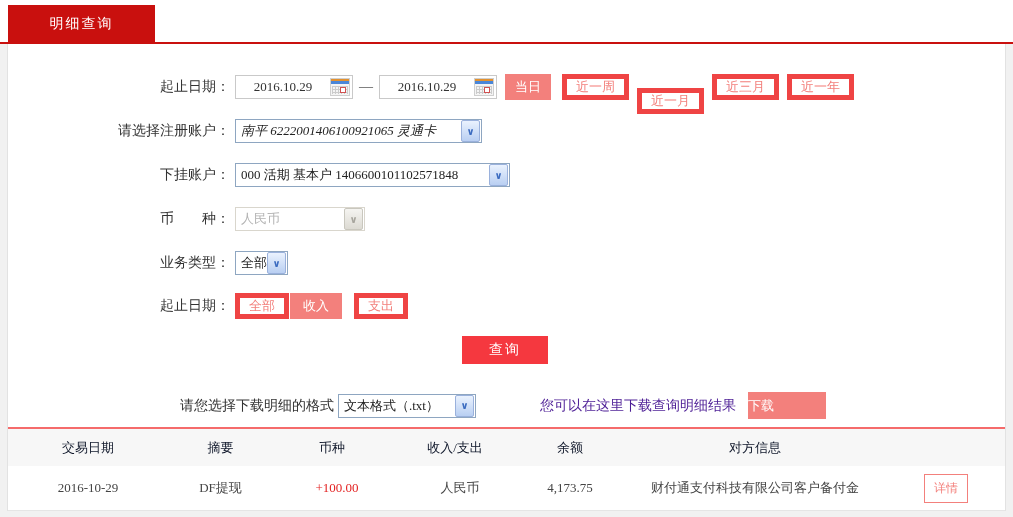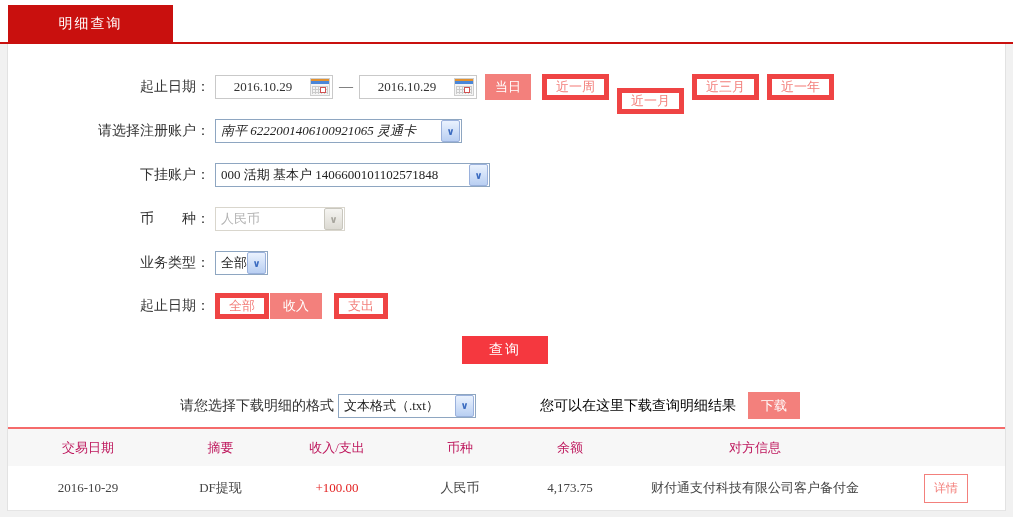--- a/index.html
+++ b/index.html
@@ -6,29 +6,29 @@
   body{
     width:1013px;height:517px;
     font-family:"Liberation Serif","DejaVu Serif",serif;
     background:#f1f1f1;
   }
   .page{position:relative;width:1013px;height:517px;background:#f1f1f1;overflow:hidden;}
 
   
   .tabbar{position:absolute;top:0;left:0;width:1013px;height:44px;background:#fff;
     border-bottom:2px solid #c9100e;box-sizing:border-box;}
-  .tab{position:absolute;left:8px;top:5px;width:165px;height:37px;background:#c9100e;
+  .tab{position:absolute;left:8px;top:5px;width:147px;height:37px;background:#c9100e;
     color:#fff;font-size:14px;text-align:center;line-height:37px;cursor:pointer;letter-spacing:2px;}
 
   
   .content{position:absolute;top:44px;left:7px;width:999px;height:467px;background:#fff;
     border-left:1px solid #e2e2e2;border-right:1px solid #e2e2e2;box-sizing:border-box;}
 
   .form-row{position:absolute;left:0;right:0;height:26px;display:flex;align-items:center;}
-  .form-label{width:202px;text-align:right;font-size:14px;color:#333;flex:none;white-space:pre;}
+  .form-label{width:202px;text-align:right;font-size:14px;color:#333;flex:none;white-space:pre;padding-left:20px;}
 
   
   .date-box{width:118px;height:24px;border:1px solid #c9c9c9;display:flex;align-items:center;
     box-sizing:border-box;background:#fff;margin-left:5px;cursor:text;}
   .date-text{flex:1;text-align:center;font-size:13px;color:#333;}
   .cal-icon{width:20px;height:18px;margin-right:2px;position:relative;flex:none;cursor:pointer;
     background:#f4f4f4;border:1px solid #cfcfcf;box-sizing:border-box;}
   .cal-top{position:absolute;top:0;left:0;right:0;height:2px;background:#e2912f;}
   .cal-bar{position:absolute;top:2px;left:0;right:0;height:3px;background:#4a86d8;}
   .cal-grid{position:absolute;top:7px;left:1px;right:1px;bottom:1px;
@@ -55,29 +55,29 @@
   .sel.disabled .sel-text{color:#b3b3b3;}
   .sel.disabled .sel-arrow{background:linear-gradient(#f5f4f1,#dcdad3);border-color:#c9c7be;color:#a7a59d;}
 
   .query-btn{position:absolute;top:292px;left:454px;width:86px;height:28px;background:#f5383f;
     color:#fff;font-size:14px;text-align:center;line-height:28px;cursor:pointer;letter-spacing:2px;}
 
   
   .dl-row{position:absolute;top:348px;left:0;right:0;height:27px;display:flex;align-items:center;}
   .dl-label{margin-left:172px;font-size:14px;color:#333;flex:none;}
   .dl-select{width:138px;margin-left:4px;}
-  .dl-hint{margin-left:64px;font-size:14px;color:#000000;flex:none;}
-  .dl-btn{margin-left:12px;width:52px;height:27px;background:#f3807c;color:#fff;font-size:13px;
-    text-align:center;line-height:27px;cursor:pointer;flex:none;}
+  .dl-hint{margin-left:64px;font-size:14px;color:#4c1d95;flex:none;}
+  .dl-btn{margin-left:12px;width:78px;height:27px;background:#f3807c;color:#fff;font-size:13px;
+    line-height:27px;cursor:pointer;flex:none;}
 
   .divider{position:absolute;top:383px;left:0;right:0;height:2px;background:#f56b6b;}
 
   
   .thead{position:absolute;top:385px;left:0;right:0;height:37px;background:#f7f7f7;display:flex;
-    align-items:center;color:#be185d;font-size:13px;}
+    align-items:center;color:#0f172a;font-size:13px;}
   .trow{position:absolute;top:422px;left:0;right:0;height:45px;background:#fff;display:flex;
     align-items:center;font-size:13px;color:#444;border-bottom:1px solid #e5e5e5;box-sizing:border-box;}
   .cell{text-align:center;flex:none;}
   .c1{width:160px;}.c2{width:105px;}.c3{width:128px;}.c4{width:118px;}.c5{width:102px;}
   .c6{width:268px;}.c7{width:114px;}
   .amount{color:#e32222;}
   .detail-btn{display:inline-block;border:1px solid #f3807c;color:#f3807c;background:#fff;
     font-size:12px;padding:5px 9px;cursor:pointer;}
 </style>
 </head>
@@ -168,22 +168,22 @@
       </div>
       <div class="dl-hint">您可以在这里下载查询明细结果</div>
       <div class="dl-btn">下载</div>
     </div>
 
     <div class="divider"></div>
 
     <div class="thead">
       <div class="cell c1">交易日期</div>
       <div class="cell c2">摘要</div>
+      <div class="cell c4">币种</div>
       <div class="cell c3">收入/支出</div>
-      <div class="cell c4">币种</div>
       <div class="cell c5">余额</div>
       <div class="cell c6">对方信息</div>
       <div class="cell c7"></div>
     </div>
 
     <div class="trow">
       <div class="cell c1">2016-10-29</div>
       <div class="cell c2">DF提现</div>
       <div class="cell c3 amount">+100.00</div>
       <div class="cell c4">人民币</div>

